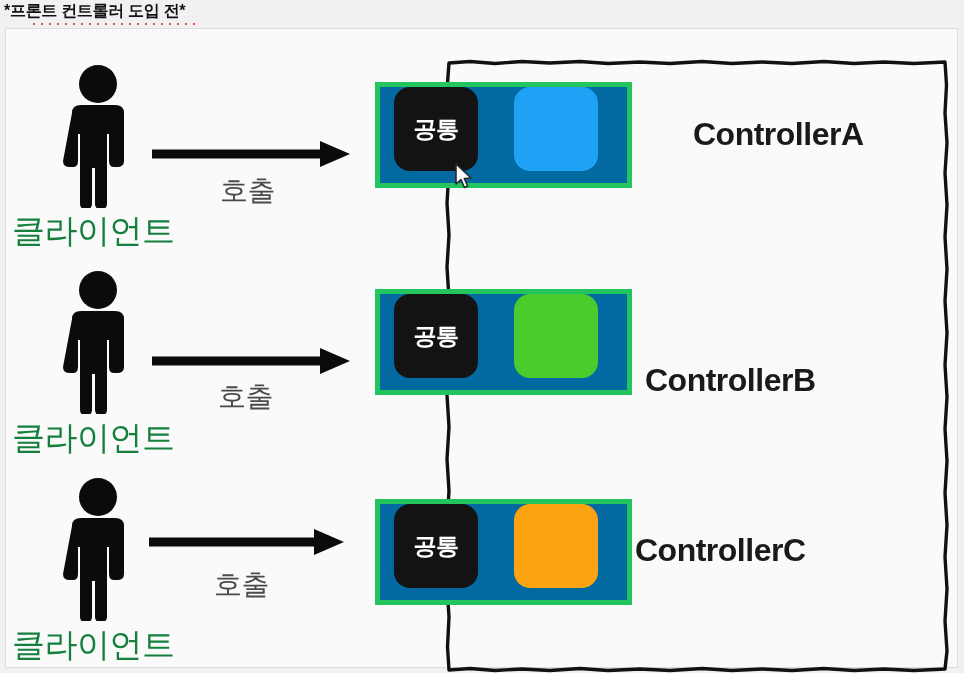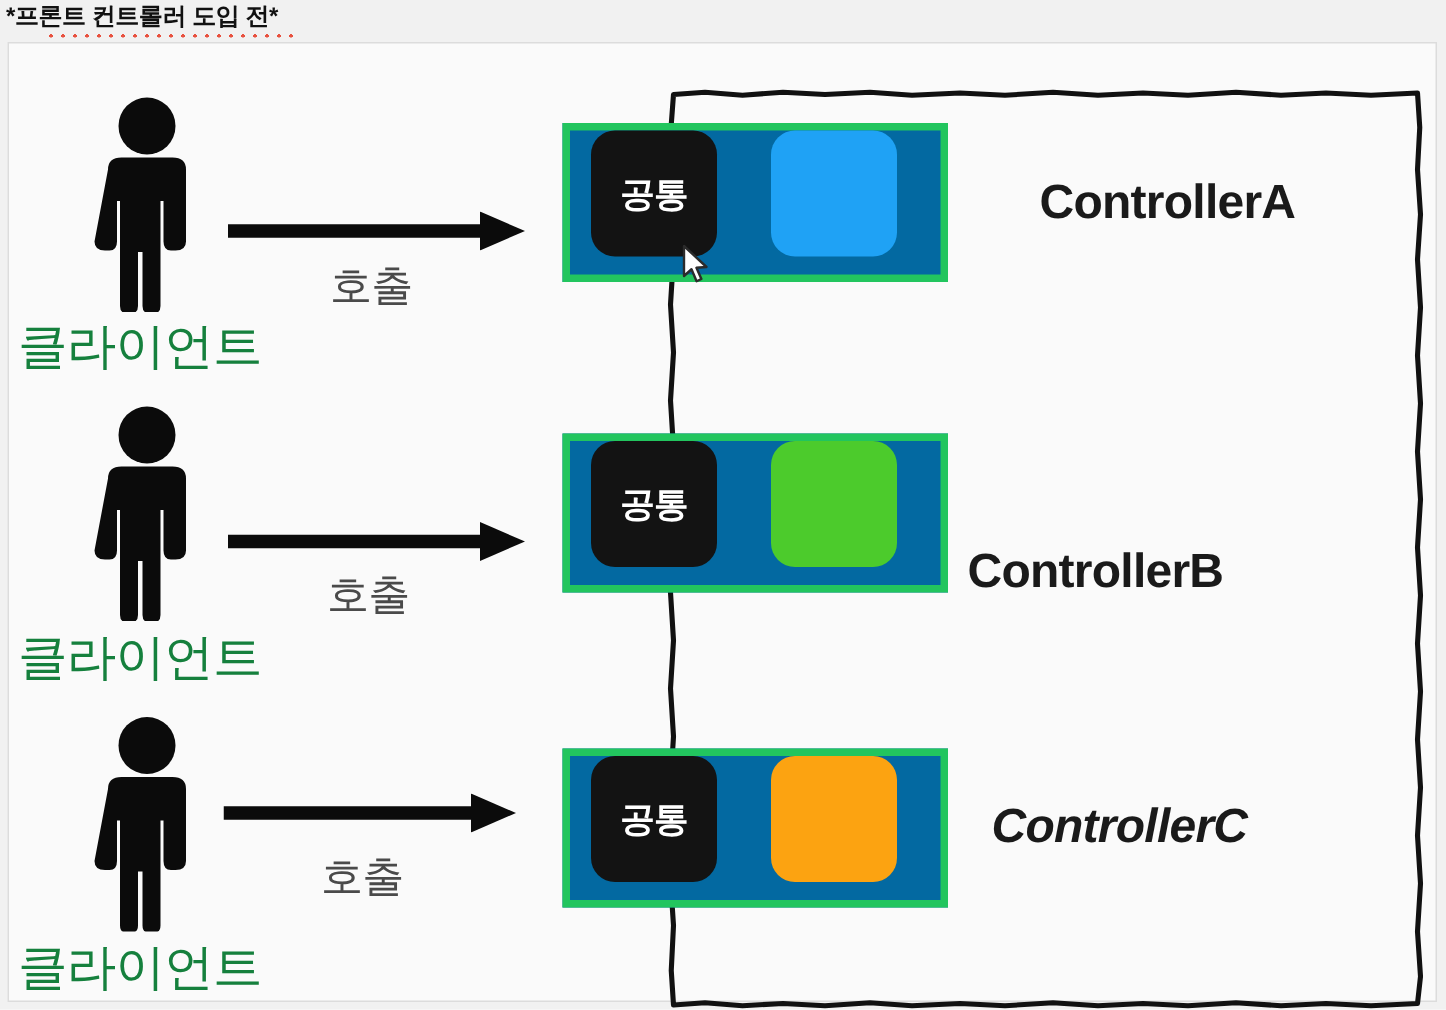--- a/index.html
+++ b/index.html
@@ -182,21 +182,21 @@
       </svg>
     </div>
     <div class="arrow-label" style="left:208px;top:537px;">호출</div>
 
     <div class="ctrl-box" style="left:369px;top:470px;width:257px;height:106px;">
       <div class="common-chip" style="background:#131313;">
         <span>공통</span>
       </div>
       <div class="logic-chip" style="background:#fca311;"></div>
     </div>
-    <div class="ctrl-name" style="left:655px;top:503px;font-style:italic;">ControllerC</div>
+    <div class="ctrl-name" style="left:629px;top:503px;">ControllerC</div>
 
   </div>
 
   <div class="cursor">
     <svg width="20" height="28" viewBox="0 0 20 28">
       <path d="M2,1 L2,21 L7,16.5 L10.4,24.5 L13.6,23 L10.3,15.5 L17,15 Z" fill="#ffffff" stroke="#2b2b2b" stroke-width="1.6" stroke-linejoin="round"></path>
     </svg>
   </div>
 
 </div>

